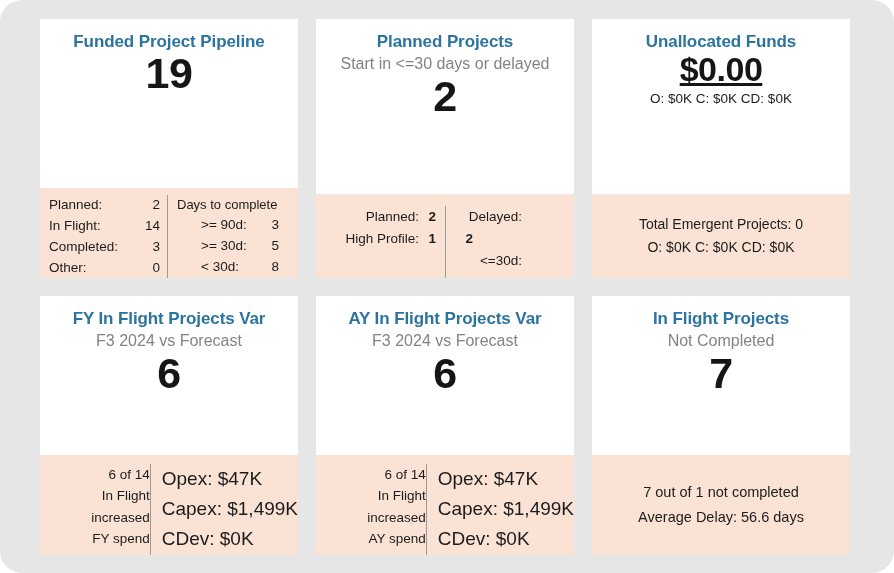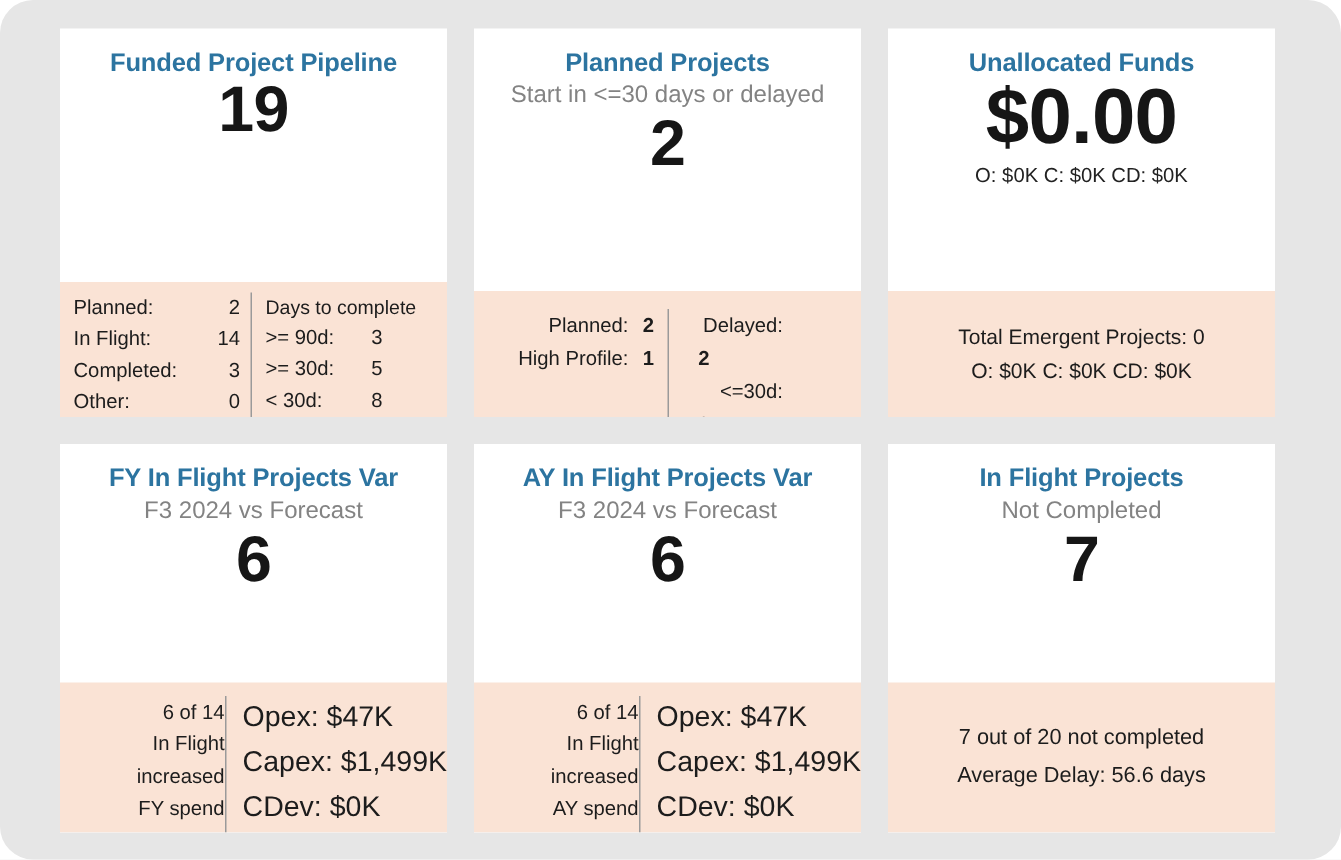--- a/index.html
+++ b/index.html
@@ -76,21 +76,22 @@
     width: 100%;
   }
   .bignum {
     color: #161616;
     font-size: 43px;
     font-weight: bold;
     line-height: 1;
     letter-spacing: -0.5px;
   }
   .bignum.money {
-    font-size: 52px;
+    font-size: 34px;
+    text-decoration: underline;
   }
   .bignum-sub {
     color: #222222;
     font-size: 13.5px;
     margin-top: 5px;
     text-align: center;
   }
   
   .card-footer {
     background: #fae3d5;
@@ -117,21 +118,21 @@
   .f1 .right { padding-left: 9px; }
   .f1 .row {
     display: flex;
     font-size: 13.5px;
     line-height: 1.55;
     white-space: nowrap;
   }
   .f1 .left .row .lbl { flex: 1 1 auto; text-align: left; }
   .f1 .left .row .val { text-align: right; padding-right: 7px; }
   .f1 .right .rhead { font-size: 13px; line-height: 1.55; }
-  .f1 .right .row .lbl { width: 56px; text-align: left; }
+  .f1 .right .row .lbl { width: 56px; text-align: left; margin-left: 24px; }
   .f1 .right .row .val { width: 22px; text-align: right; }
   
   .f2 { height: 84px; padding-top: 12px; }
   .f2 .left { width: 129px; padding-right: 9px; }
   .f2 .right { padding-left: 10px; }
   .f2 .row {
     display: flex;
     justify-content: flex-end;
     font-size: 13.5px;
     line-height: 1.62;
@@ -336,19 +337,19 @@
 
     <div class="card">
       <div class="card-body">
         <div class="card-title">In Flight Projects</div>
         <div class="card-subtitle">Not Completed</div>
         <div class="bignum-wrap">
           <div class="bignum">7</div>
         </div>
       </div>
       <div class="card-footer f6">
-        <div class="line">7 out of 20 not completed</div>
+        <div class="line">7 out of 1 not completed</div>
         <div class="line">Average Delay: 56.6 days</div>
       </div>
     </div>
 
   </div>
 </div>
 
 </body></html>

